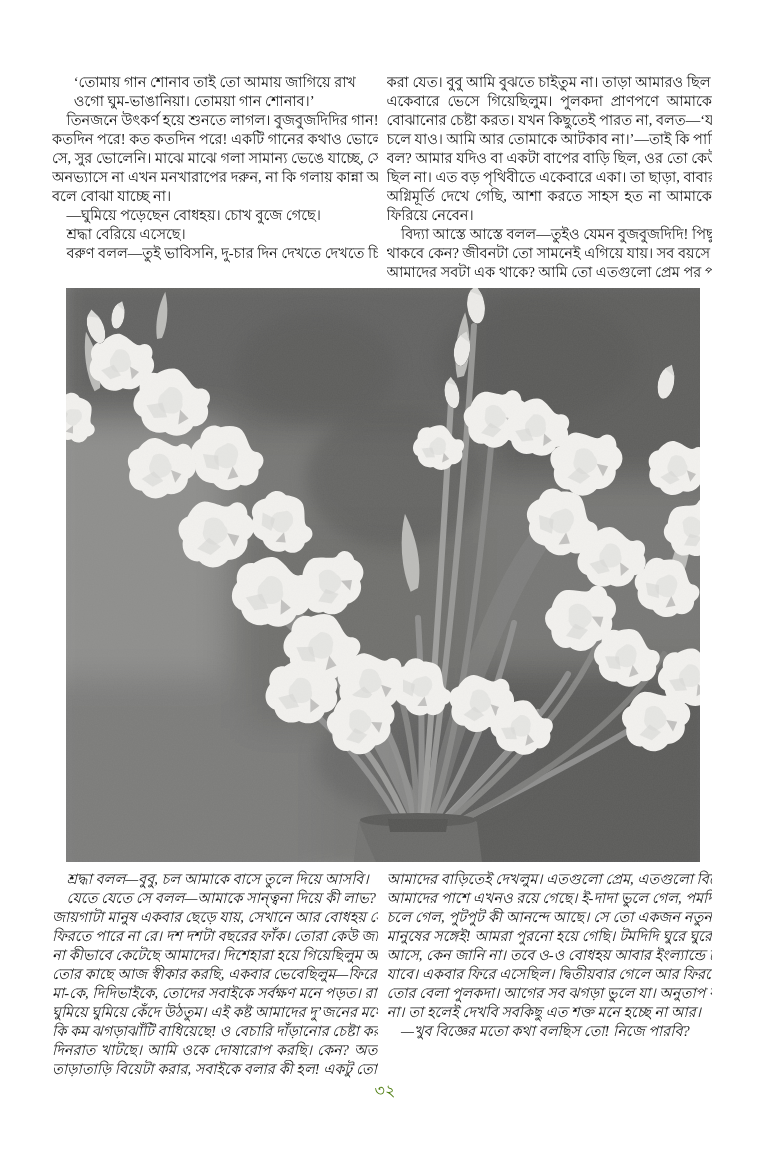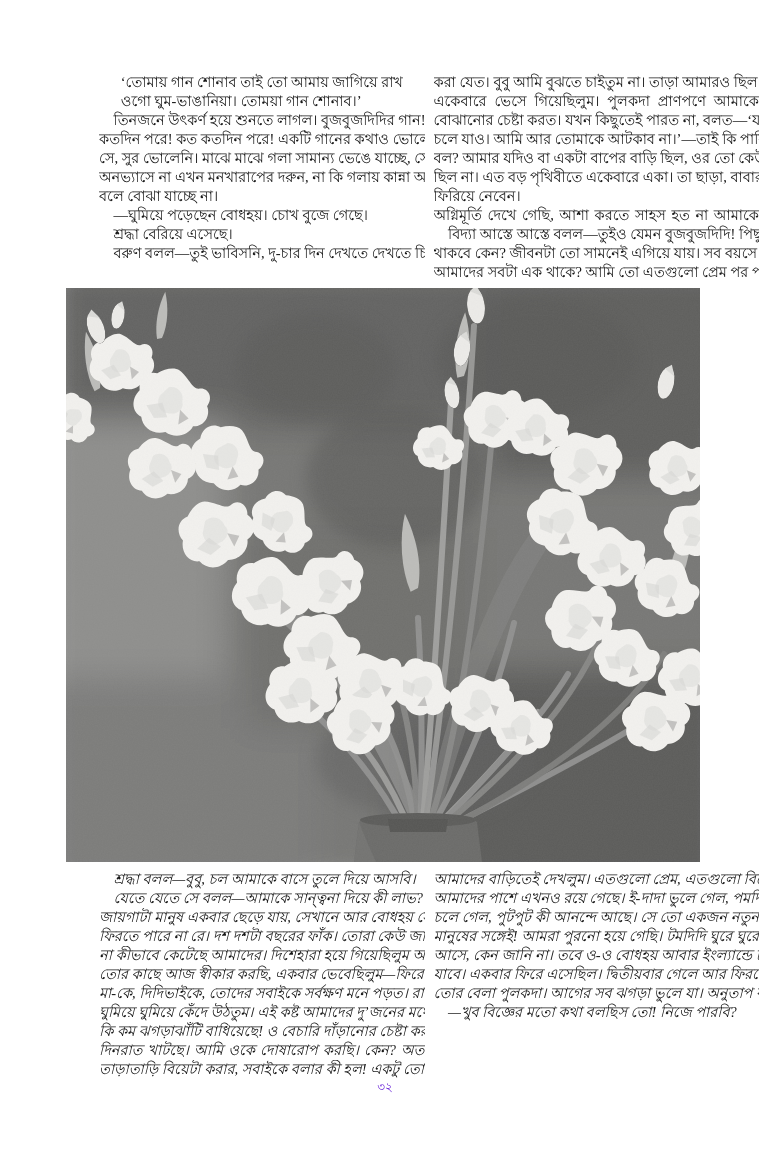--- a/index.html
+++ b/index.html
@@ -2,37 +2,37 @@
 <html><head>
 <meta charset="utf-8">
 <style>
   html,body{margin:0;padding:0;background:#e9e9e9;}
   .page{
     position:relative;width:770px;height:1154px;background:#ffffff;
     font-family:"Liberation Serif","DejaVu Serif",serif;color:#161616;
     overflow:hidden;
   }
   .text-block{
-    position:absolute;left:52px;width:660px;display:flex;gap:9px;margin-left:47px;
+    position:absolute;left:52px;width:660px;display:flex;gap:9px;
   }
   .text-block.top{top:73px;}
   .text-block.bottom{top:870px;font-style:italic;}
   .col{flex:1 1 0;min-width:0;overflow:hidden;}
   .line{
     font-size:14.5px;line-height:19px;white-space:nowrap;overflow:hidden;
     text-align:justify;text-align-last:justify;
   }
   .line.para-end{text-align-last:left;}
   .illustration{
     position:absolute;left:66px;top:288px;width:634px;height:574px;margin:0;
   }
   .illustration svg{display:block;width:100%;height:100%;}
   .folio{
     position:absolute;left:0;top:1078px;width:100%;text-align:center;
-    font-size:12px;color:#6d28d9;
+    font-size:16px;color:#4d7c0f;
   }
 </style>
 </head>
 <body>
 
 <div class="page">
 
   <section class="text-block top">
     <div class="col">
         <div class="line para-end">  ‘তোমায় গান শোনাব তাই তো আমায় জাগিয়ে রাখ</div>
@@ -46,22 +46,22 @@
         <div class="line para-end"> শ্রদ্ধা বেরিয়ে এসেছে।</div>
         <div class="line"> বরুণ বলল—তুই ভাবিসনি, দু-চার দিন দেখতে দেখতে চিনতে</div>
       </div>
     <div class="col">
         <div class="line">করা যেত। বুবু আমি বুঝতে চাইতুম না। তাড়া আমারও ছিল।</div>
         <div class="line">একেবারে ভেসে গিয়েছিলুম। পুলকদা প্রাণপণে আমাকে</div>
         <div class="line">বোঝানোর চেষ্টা করত। যখন কিছুতেই পারত না, বলত—‘যাও,</div>
         <div class="line">চলে যাও। আমি আর তোমাকে আটকাব না।’—তাই কি পারি,</div>
         <div class="line">বল? আমার যদিও বা একটা বাপের বাড়ি ছিল, ওর তো কেউই</div>
         <div class="line">ছিল না। এত বড় পৃথিবীতে একেবারে একা। তা ছাড়া, বাবার যা</div>
+        <div class="line">অগ্নিমূর্তি দেখে গেছি, আশা করতে সাহস হত না আমাকে</div>
         <div class="line para-end">ফিরিয়ে নেবেন।</div>
-        <div class="line">অগ্নিমূর্তি দেখে গেছি, আশা করতে সাহস হত না আমাকে</div>
         <div class="line"> বিদ্যা আস্তে আস্তে বলল—তুইও যেমন বুজবুজদিদি! পিছুটান</div>
         <div class="line">থাকবে কেন? জীবনটা তো সামনেই এগিয়ে যায়। সব বয়সে কি</div>
         <div class="line">আমাদের সবটা এক থাকে? আমি তো এতগুলো প্রেম পর পর</div>
       </div>
   </section>
 
   <figure class="illustration">
     <svg viewBox="0 0 634 574" preserveAspectRatio="none">
       <defs>
         <filter id="soft" x="-30%" y="-30%" width="160%" height="160%">
@@ -202,19 +202,20 @@
         <div class="line">তাড়াতাড়ি বিয়েটা করার, সবাইকে বলার কী হল! একটু তো দেরি</div>
       </div>
     <div class="col">
         <div class="line">আমাদের বাড়িতেই দেখলুম। এতগুলো প্রেম, এতগুলো বিয়ে।</div>
         <div class="line">আমাদের পাশে এখনও রয়ে গেছে। ই-দাদা ভুলে গেল, পমদিদি</div>
         <div class="line">চলে গেল, পুটপুট কী আনন্দে আছে। সে তো একজন নতুন</div>
         <div class="line">মানুষের সঙ্গেই! আমরা পুরনো হয়ে গেছি। টমদিদি ঘুরে ঘুরে</div>
         <div class="line">আসে, কেন জানি না। তবে ও-ও বোধহয় আবার ইংল্যান্ডে চলে</div>
         <div class="line">যাবে। একবার ফিরে এসেছিল। দ্বিতীয়বার গেলে আর ফিরবে না।</div>
         <div class="line">তোর বেলা পুলকদা। আগের সব ঝগড়া ভুলে যা। অনুতাপ করিস</div>
+        <div class="line para-end">না। তা হলেই দেখবি সবকিছু এত শক্ত মনে হচ্ছে না আর।</div>
         <div class="line para-end"> —খুব বিজ্ঞের মতো কথা বলছিস তো! নিজে পারবি?</div>
       </div>
   </section>
 
   <footer class="folio">৩২</footer>
 
 </div>
 
 </body></html>

